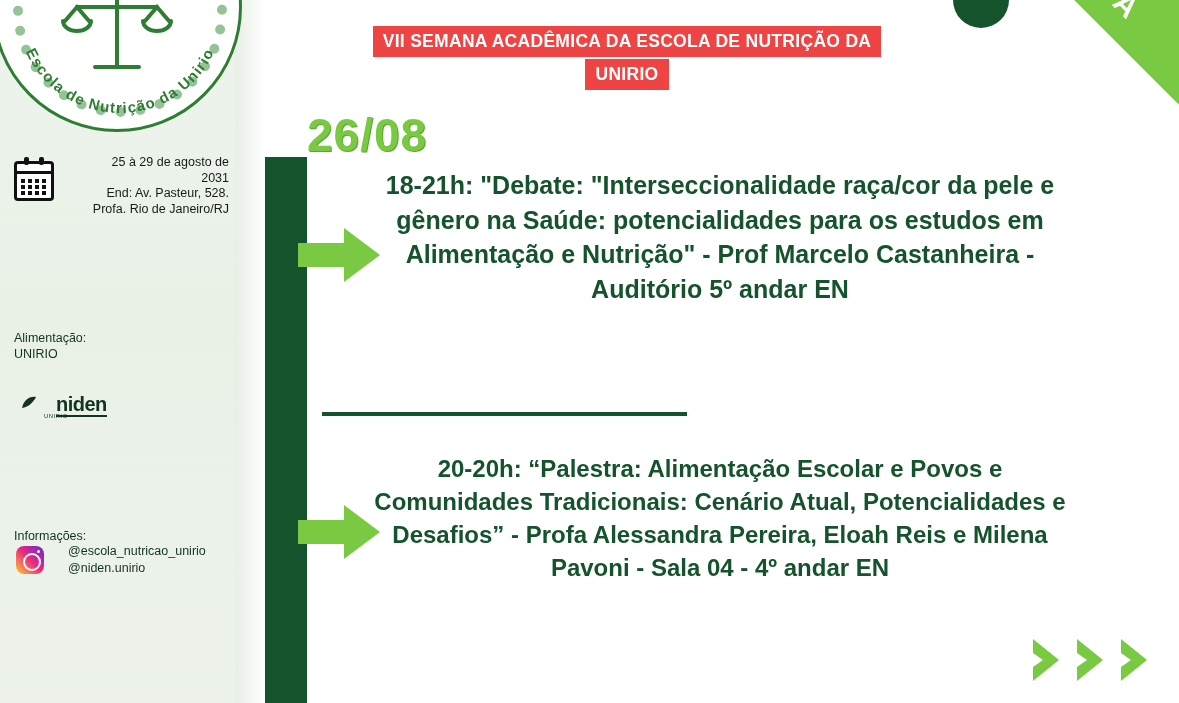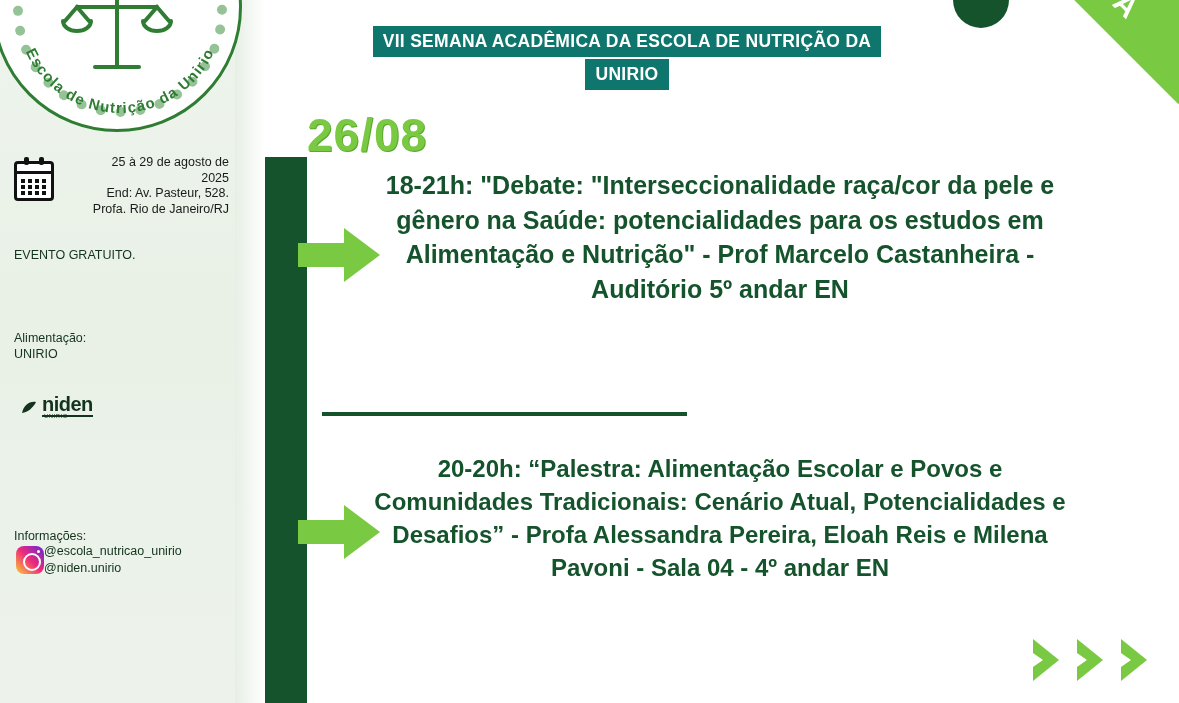--- a/index.html
+++ b/index.html
@@ -137,22 +137,22 @@
   }
   .sb-gratuito { top: 247px; }
   .sb-certificado { top: 283px; }
   .sb-org { top: 330px; }
 
   
   .niden {
     position: absolute;
     left: 20px; top: 394px;
     display: flex;
-    align-items: flex-end;
-    gap: 4px;
+    align-items: flex-start;
+    gap: 18px;
   }
   .niden-mark {
     width: 18px; height: 18px;
     position: relative;
   }
   .niden-word {
     font-size: 20px;
     font-weight: bold;
     color: #13331f;
     letter-spacing: -.5px;
@@ -168,21 +168,21 @@
     color: #13331f;
   }
 
   .sb-info { top: 528px; }
 
   .insta-row {
     position: absolute;
     left: 16px; top: 543px;
     display: flex;
     align-items: center;
-    gap: 0;
+    gap: 24px;
   }
   .insta-icon {
     width: 28px; height: 28px;
     border-radius: 8px;
     background: linear-gradient(45deg,#f9ce34,#ee2a7b 50%,#6228d7);
     position: relative;
     flex: 0 0 auto;
   }
   .insta-icon:before {
     content: "";
@@ -243,21 +243,21 @@
 
   
   .banner-wrap {
     position: absolute;
     left: 307px; top: 26px;
     width: 640px;
     text-align: center;
   }
   .banner-line {
     display: inline-block;
-    background: #0f766e;
+    background: #ef4444;
     color: #ffffff;
     font-weight: bold;
     font-size: 17.5px;
     letter-spacing: .3px;
     padding: 5px 10px 6px;
     line-height: 1.15;
   }
   .banner-line.second { margin-top: 2px; }
 
   
@@ -378,27 +378,26 @@
           <i></i>
           <i></i>
         <i></i>
           <i></i>
           <i></i>
           <i></i>
       </div>
     </div>
     <div class="date-text">
       <div>25 à 29 de agosto de</div>
-      <div>2025</div>
+      <div>2031</div>
       <div>End: Av. Pasteur, 528.</div>
       <div>Profa. Rio de Janeiro/RJ</div>
     </div>
   </div>
 
-  <div class="side-block sb-gratuito">EVENTO GRATUITO.</div>
 
   <div class="side-block sb-org">
     <div>Alimentação:</div>
     <div>UNIRIO</div>
   </div>
 
   <div class="niden">
     <div class="niden-mark">
       <svg width="18" height="18" viewBox="0 0 18 18">
         <path d="M2 14 C4 6 9 2 16 3 C13 9 8 13 2 14 Z" fill="#13331f"></path>

